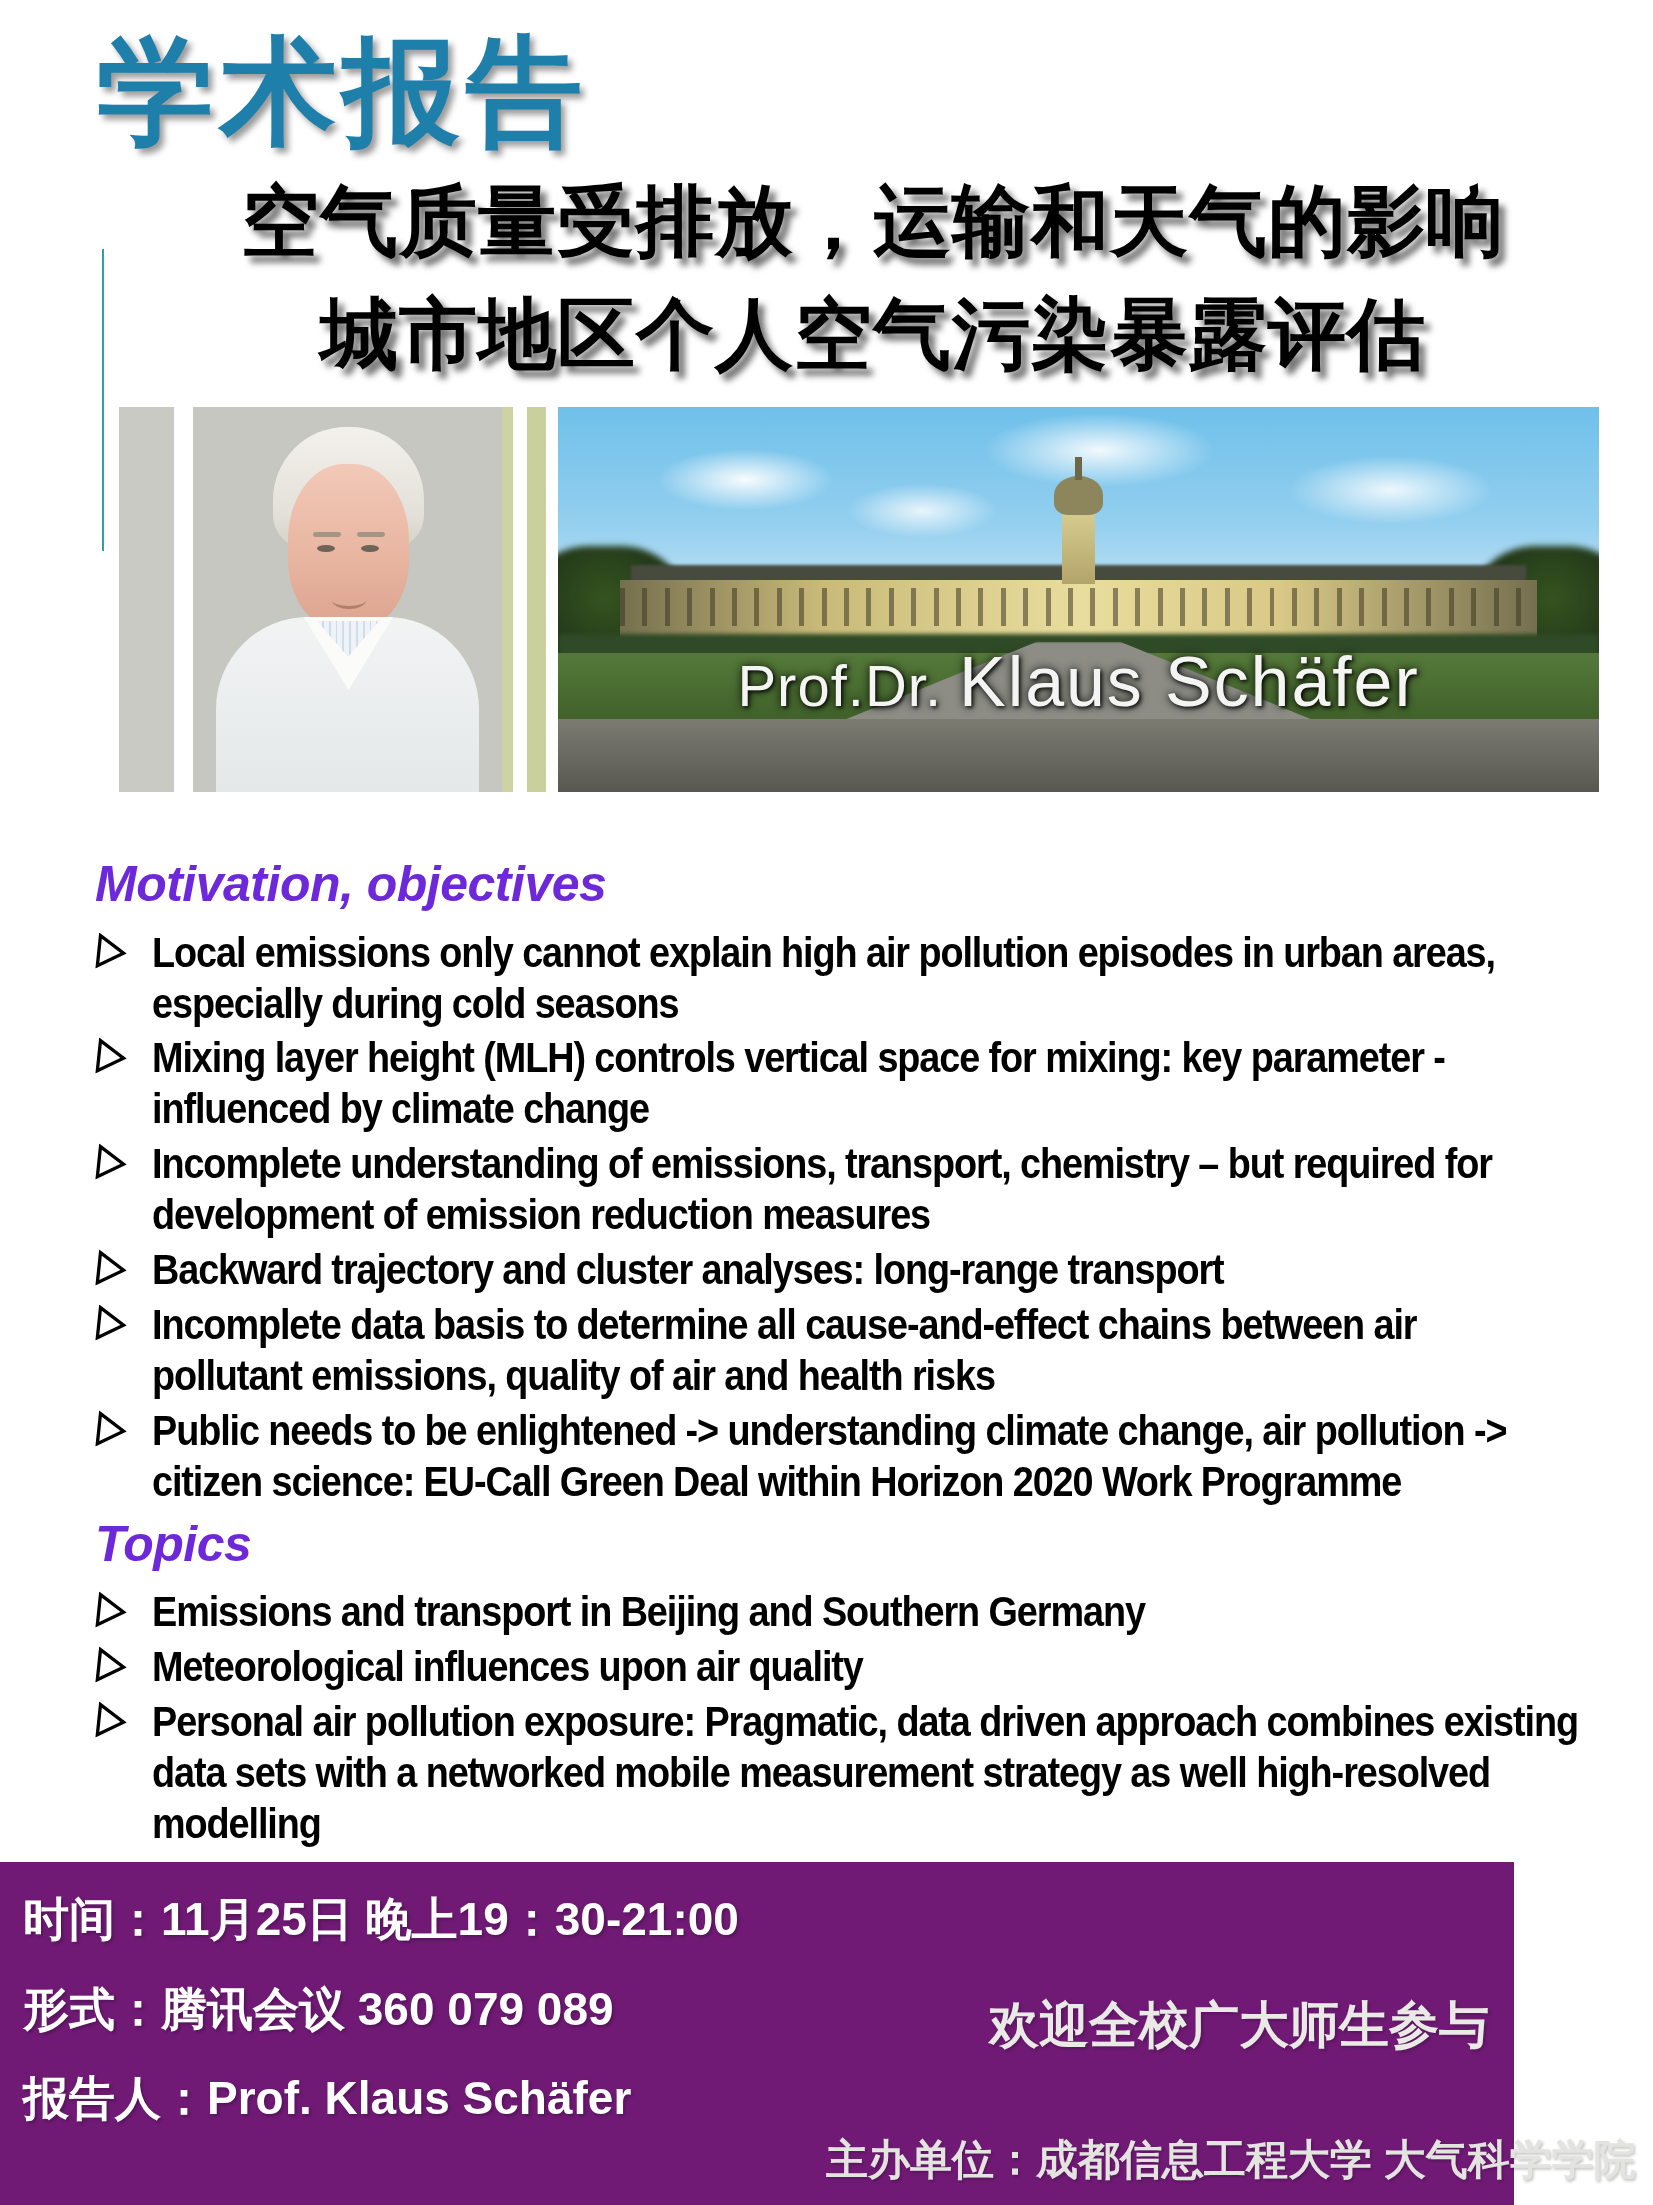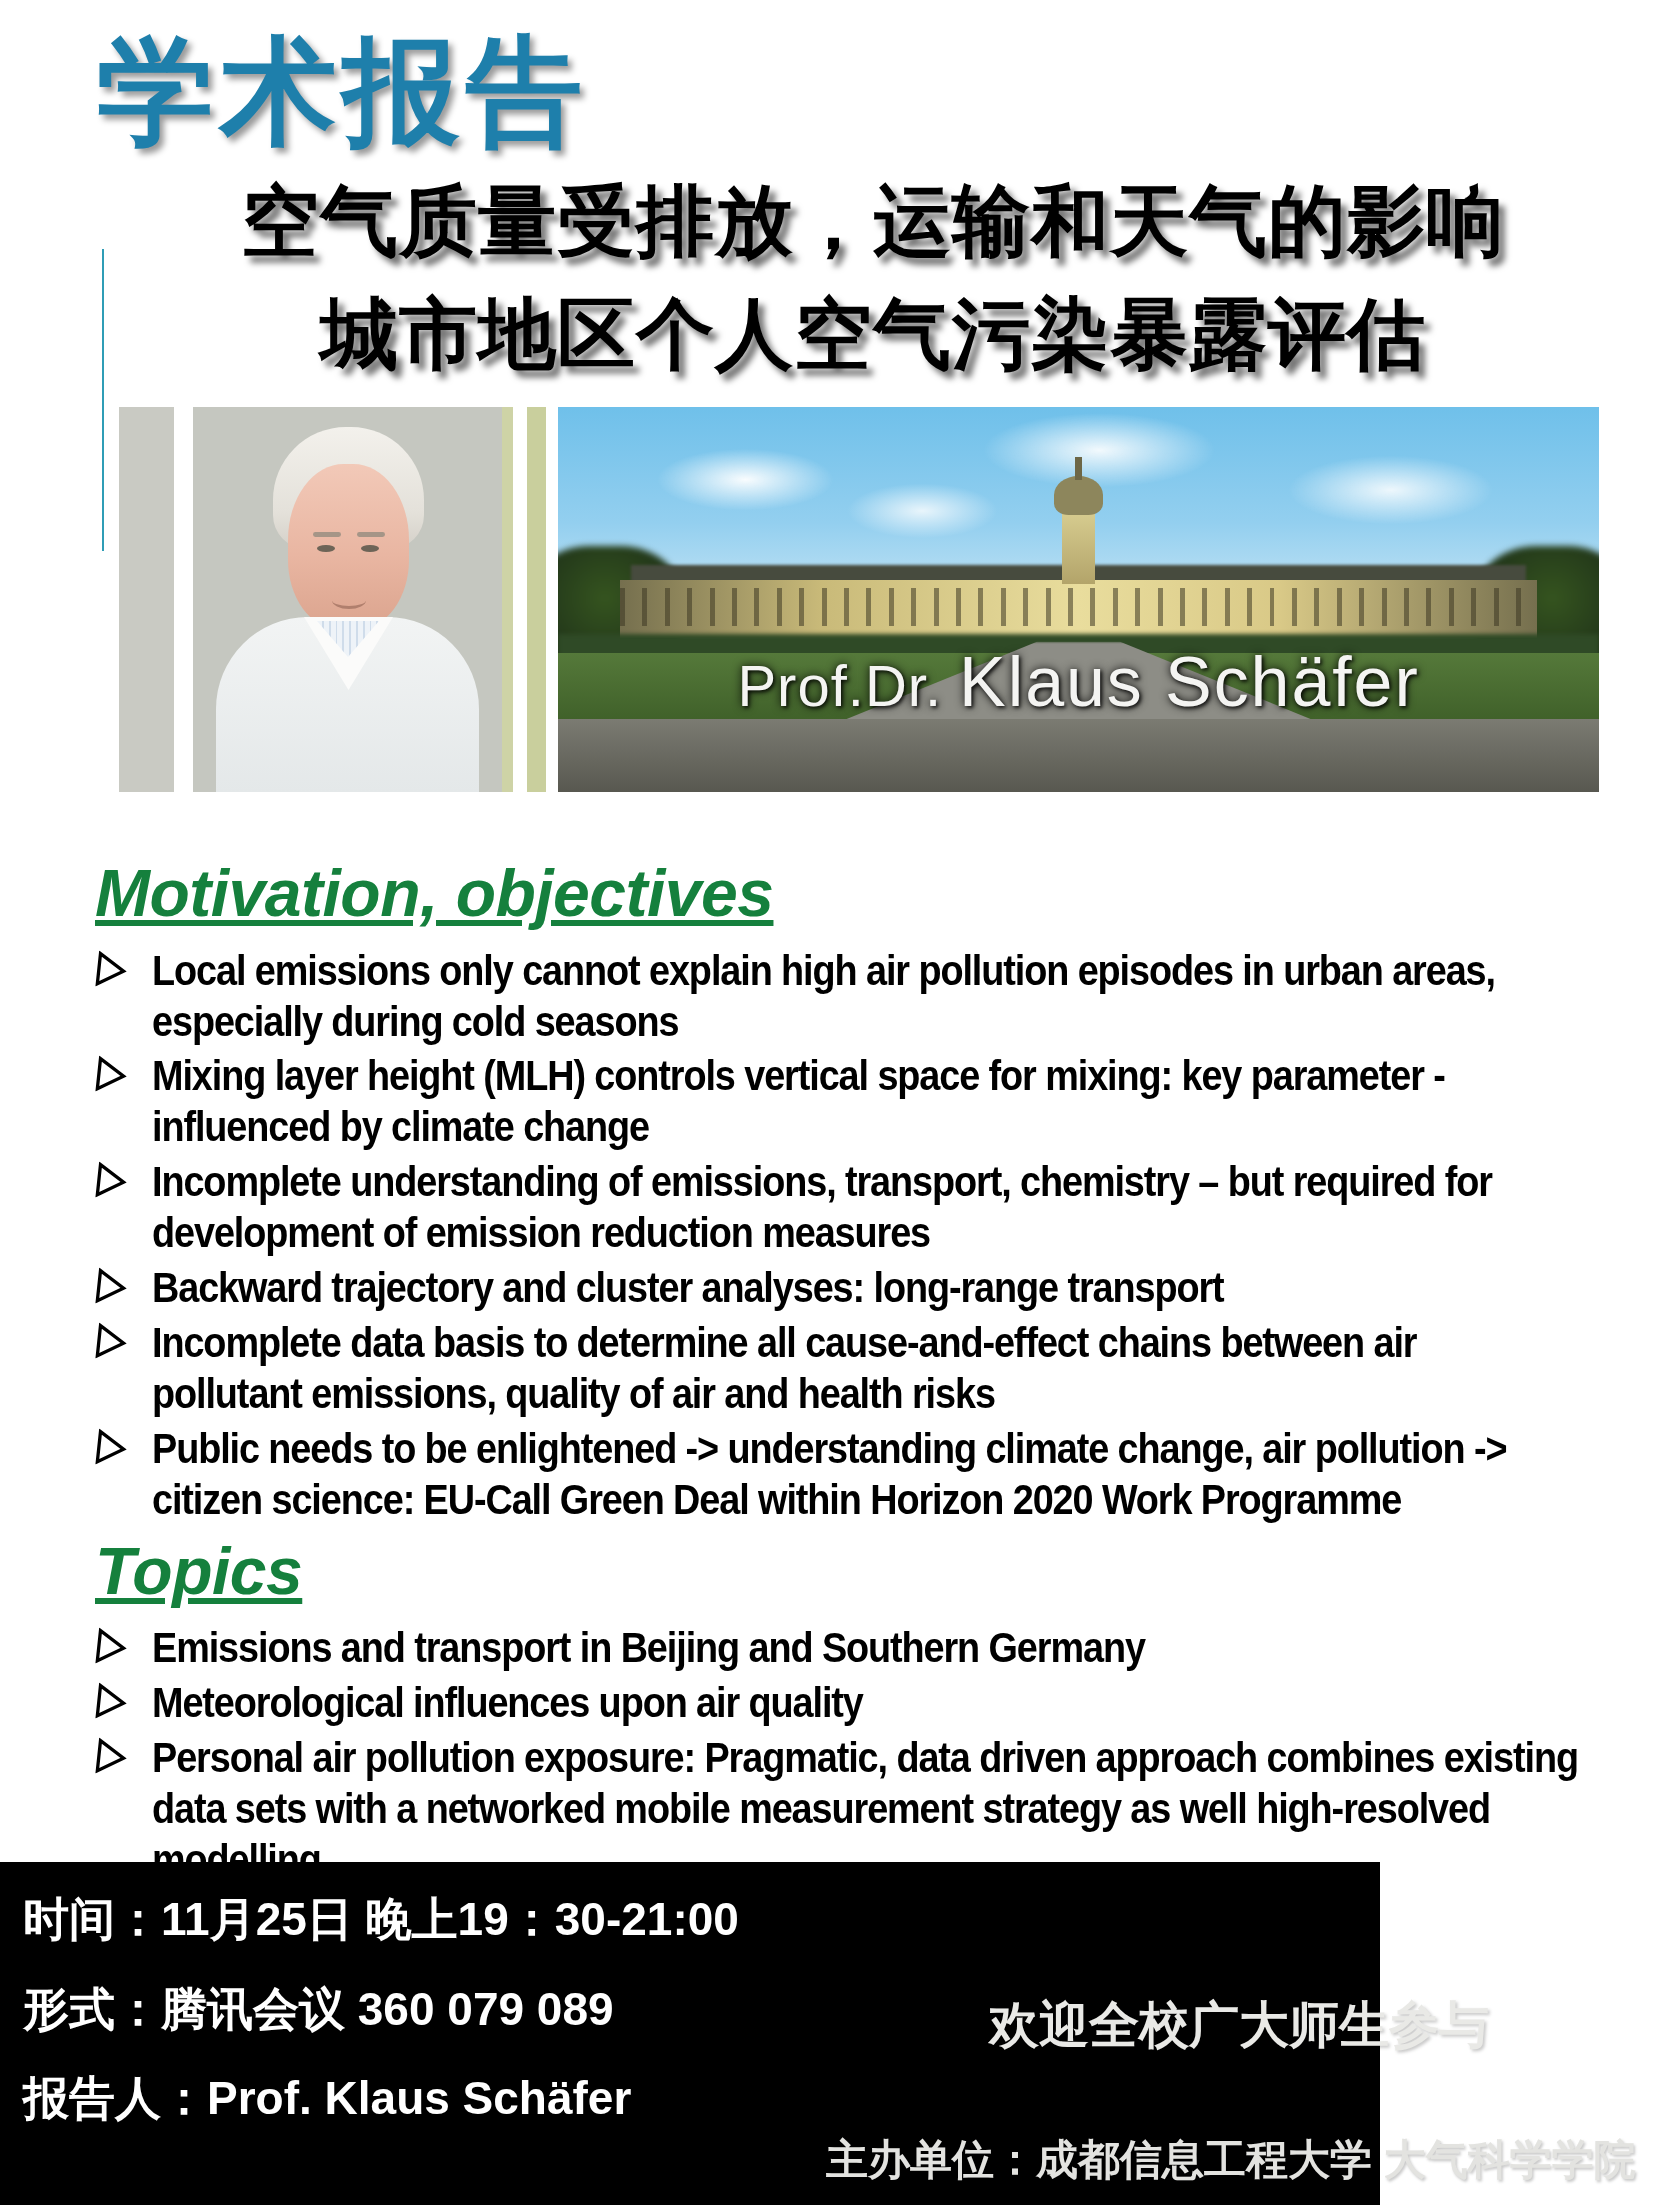--- a/index.html
+++ b/index.html
@@ -154,49 +154,48 @@
   .cap-prefix { font-size: 58px; font-weight: 400; letter-spacing: 1px; }
   .cap-name { font-size: 70px; font-weight: 400; letter-spacing: 1.9px; }
 
   
   .content {
     position: absolute;
     left: 95px; top: 855px;
     width: 1512px;
   }
   .sec-heading {
-    font-size: 66px;
+    font-size: 50px;
     font-style: italic;
     font-weight: 700;
-    color: #15803d;
+    color: #6d28d9;
     letter-spacing: -0.5px;
     margin: 0 0 13.6px 0;
     white-space: nowrap;
-    text-decoration: underline;
   }
   .sec-heading.later { margin-top: 7.8px; }
   .bullet-item { display: flex; align-items: flex-start; gap: 24px; margin: 0 0 3.9px 0; }
   .b-marker { flex: none; width: 33px; padding-top: 6.8px; transform: rotate(6deg); }
   .b-lines {
     font-size: 42px;
     font-weight: 700;
     color: #000;
     letter-spacing: -1.2px;
     line-height: 51px;
     transform: scaleX(0.90);
     transform-origin: 0 0;
   }
   .b-line { white-space: nowrap; }
 
   
   .footer {
     position: absolute;
     left: 0; top: 1862px;
-    width: 1380px; height: 343px;
-    background: #000000;
+    width: 1514px; height: 343px;
+    background: #701a75;
   }
   .f-line {
     position: absolute;
     left: 23px;
     font-size: 46px;
     font-weight: 700;
     color: #ffffff;
     text-shadow: 1.9px 2.4px 3.4px rgba(0,0,0,0.25);
     white-space: nowrap;
   }

